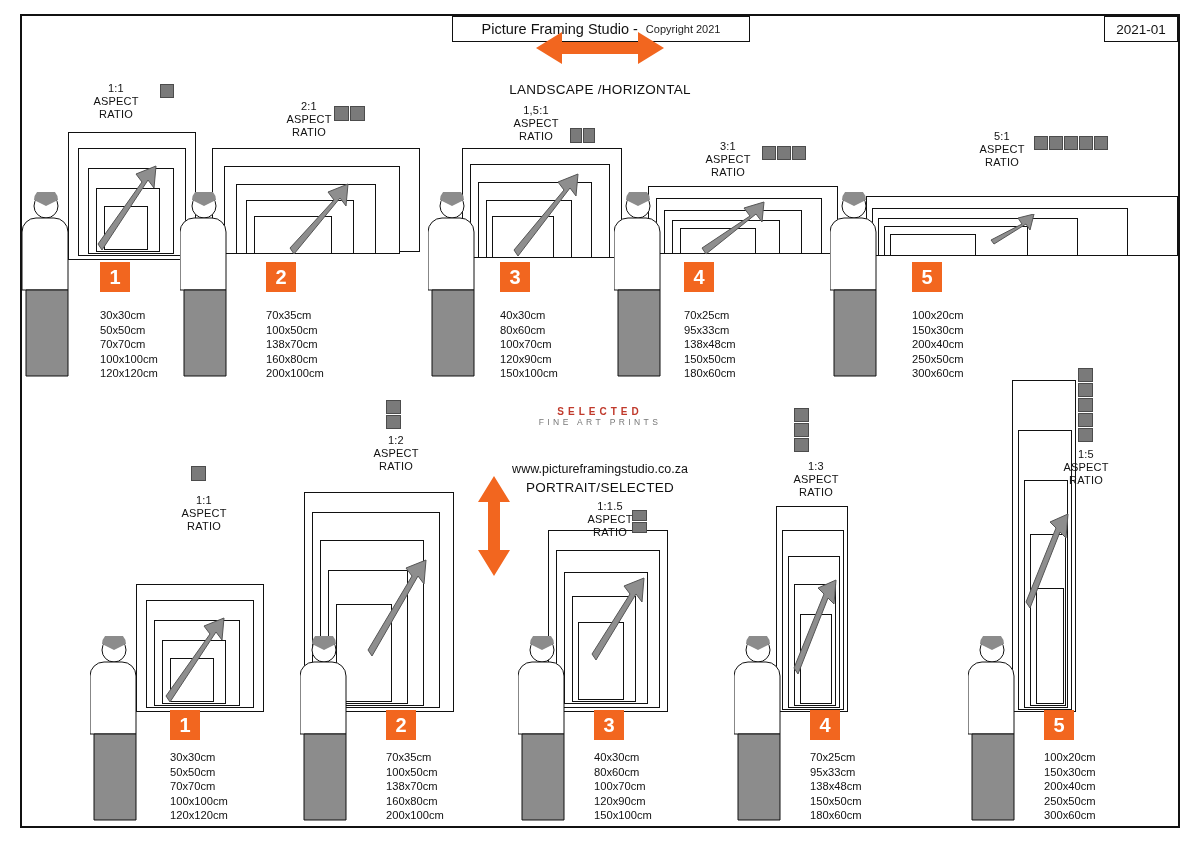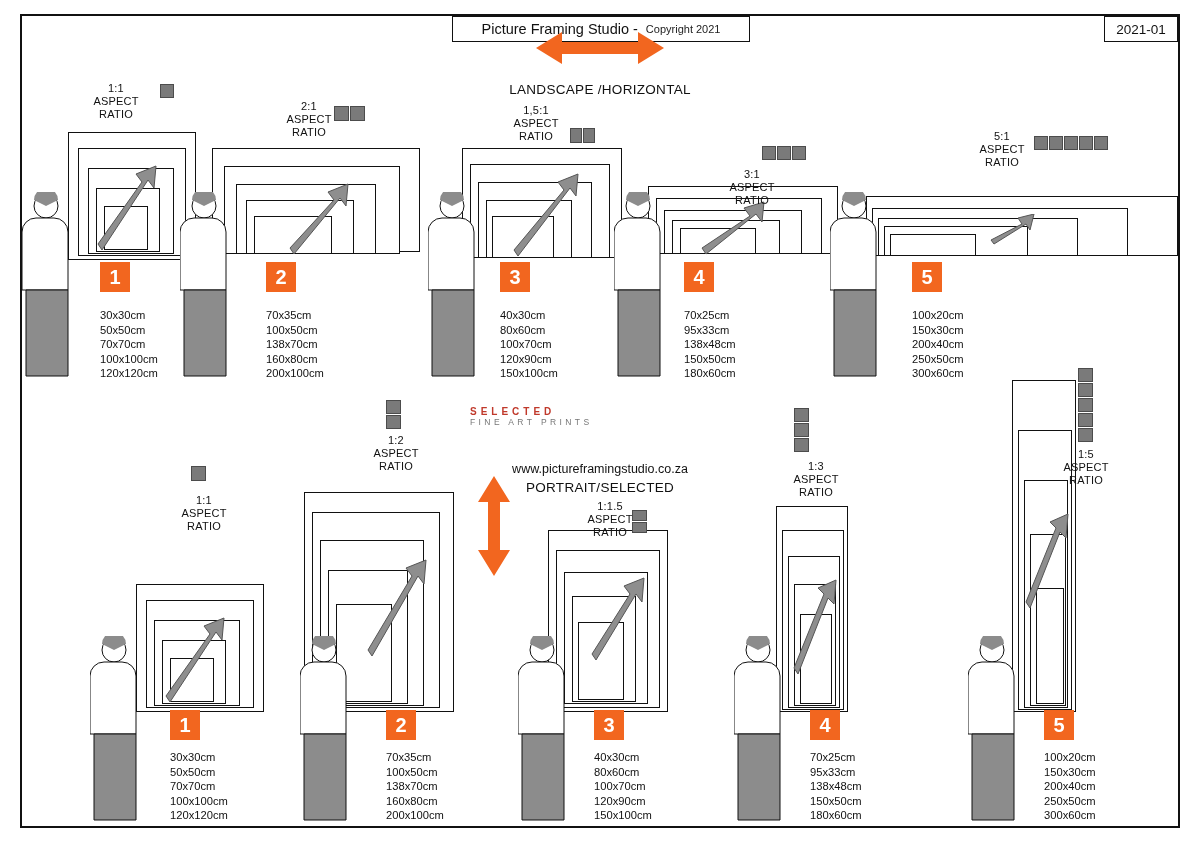--- a/index.html
+++ b/index.html
@@ -13,21 +13,21 @@
   .hdr-right{left:1104px;top:16px;width:74px;height:26px;font-size:13.5px;}
   .lbl{position:absolute;text-align:center;font-size:11px;line-height:13px;letter-spacing:.2px;}
   .sizes{position:absolute;font-size:11.2px;line-height:14.6px;white-space:pre;}
   .num{position:absolute;background:#f2661f;color:#fff;font-weight:bold;font-size:20px;display:flex;align-items:center;justify-content:center;}
   .swatch{position:absolute;display:flex;gap:1px;}
   .swatch i{display:block;background:#7a7a7a;border:1px solid #4c4c4c;box-sizing:border-box;}
   .art{position:absolute;border:1.3px solid #111;background:#fff;box-sizing:border-box;}
   .person{position:absolute;}
   .sec-title{position:absolute;font-size:13.5px;text-align:center;letter-spacing:.3px;}
   .arrowH{position:absolute;}
-  .brand{position:absolute;}
+  .brand{position:absolute;text-align:center;}
   .brand .s{font-size:10px;letter-spacing:4px;color:#c0392b;font-weight:bold;}
   .brand .a{font-size:27px;font-weight:bold;letter-spacing:1px;color:#111;line-height:27px;}
   .brand .a em{font-style:normal;color:#e2571e;}
   .brand .f{font-size:8.5px;letter-spacing:3.4px;color:#777;}
   .url{position:absolute;font-size:12.5px;text-align:center;}
 </style>
 </head>
 <body>
 
 <div id="sheet">
@@ -119,21 +119,21 @@
 150x100cm</div>
 
   <div class="art" style="left:648px;top:186px;width:190px;height:68px;"></div>
   <div class="art" style="left:656px;top:198px;width:166px;height:56px;"></div>
   <div class="art" style="left:664px;top:210px;width:138px;height:44px;"></div>
   <div class="art" style="left:672px;top:220px;width:108px;height:34px;"></div>
   <div class="art" style="left:680px;top:228px;width:76px;height:26px;"></div>
   <svg style="position:absolute;left:700px;top:200px;" width="72" height="60">
     <path d="M6 54 L56 14 L62 22 L64 2 L44 8 L50 16 L2 48 Z" fill="#8e8e8e" stroke="#555" stroke-width="1"></path>
   </svg>
-  <div class="lbl" style="left:712px;top:140px;width:80px;margin-top:28px;">
+  <div class="lbl" style="left:688px;top:140px;width:80px;">
     <span>3:1</span><br>
     <span>ASPECT</span><br>
     <span>RATIO</span>
   </div>
   <div class="swatch" style="left:762px;top:146px;">
       <i style="width:14px;height:14px"></i>
       <i style="width:14px;height:14px"></i>
       <i style="width:14px;height:14px"></i>
     </div>
   <div class="num" style="left:684px;top:262px;width:30px;height:30px;">4</div>

